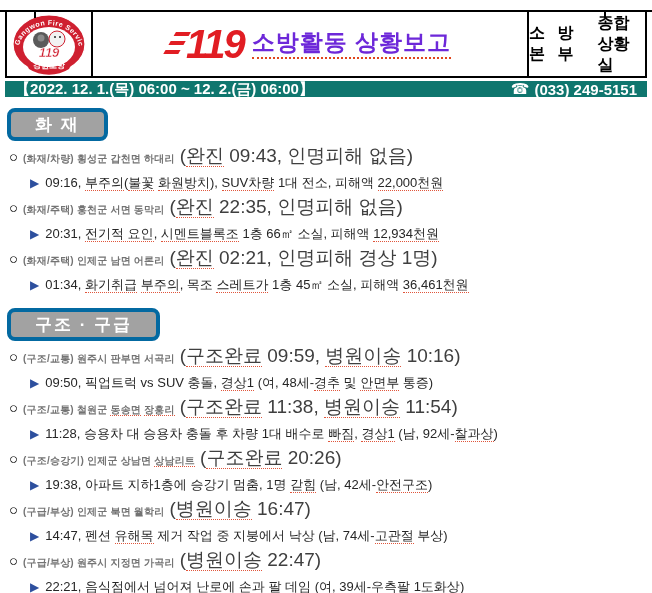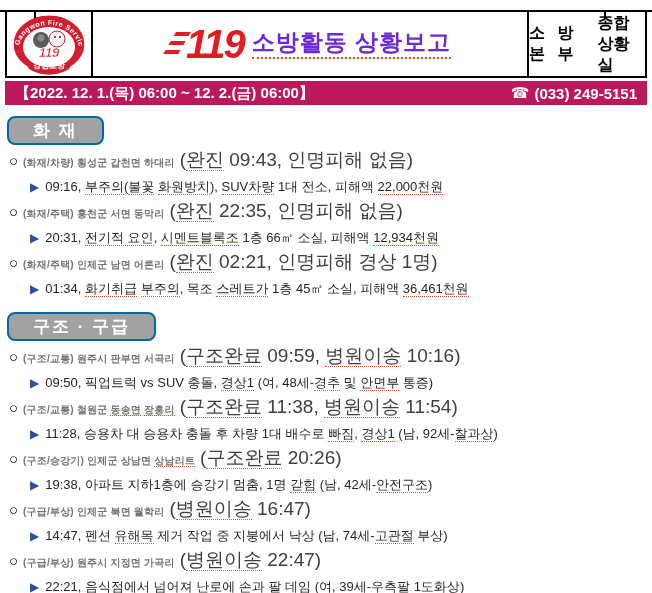--- a/index.html
+++ b/index.html
@@ -20,26 +20,26 @@
   .speed { width:15px; height:24px; margin-right:2px; transform:skewX(-30deg);
     background:repeating-linear-gradient(to bottom,#e11d23 0 4px,transparent 4px 9px); }
   .t119-text { color:#e11d23; font-weight:bold; font-style:italic; font-size:40px; letter-spacing:-2px; line-height:1; }
   .title-main { font-size:23px; font-weight:bold; color:#6d28d9; letter-spacing:1px; line-height:1.15;
     border-bottom:2px dotted #e0451c; padding-bottom:1px; }
   .office-cell { width:118px; border-left:2px solid #000; display:flex; flex-direction:row;
     align-items:center; justify-content:center; gap:6px; font-weight:bold; font-size:16px; color:#000; }
   .office-l1 { letter-spacing:4px; }
 
   
-  .datebar { margin-top:3px; height:24px; background:#be185d; color:#fff; font-weight:bold; font-size:15px;
+  .datebar { margin-top:3px; height:16px; background:#0f766e; color:#fff; font-weight:bold; font-size:15px;
     display:flex; align-items:center; justify-content:space-between; padding:0 10px; }
   .phone { display:flex; align-items:center; gap:5px; }
 
   
-  .section-label { display:inline-block; margin:11px 0 3px 2px; background:#a2a2a2; border:2px solid #0369a1;
+  .section-label { display:inline-block; margin:11px 0 3px 2px; background:#a2a2a2; border:4px solid #0369a1;
     border-radius:8px; color:#fff; font-weight:bold; font-size:17px; padding:1px 24px; letter-spacing:2px; }
   .entry { padding-left:4px; }
   .head { line-height:23px; white-space:nowrap; }
   .bullet { font-weight:bold; font-size:15px; color:#000; margin-right:5px; }
   .head-text { font-weight:bold; font-size:10px; color:#737373; letter-spacing:0.2px; }
   .note { font-size:19px; color:#3f3f3f; margin-left:5px; }
   .detail { line-height:24px; padding-left:21px; white-space:nowrap; }
   .arrow { color:#2d4f9e; font-size:12px; margin-right:6px; }
   .detail-text { font-size:13px; color:#262626; }
   .sp { border-bottom:1.5px dotted #e0563c; }

